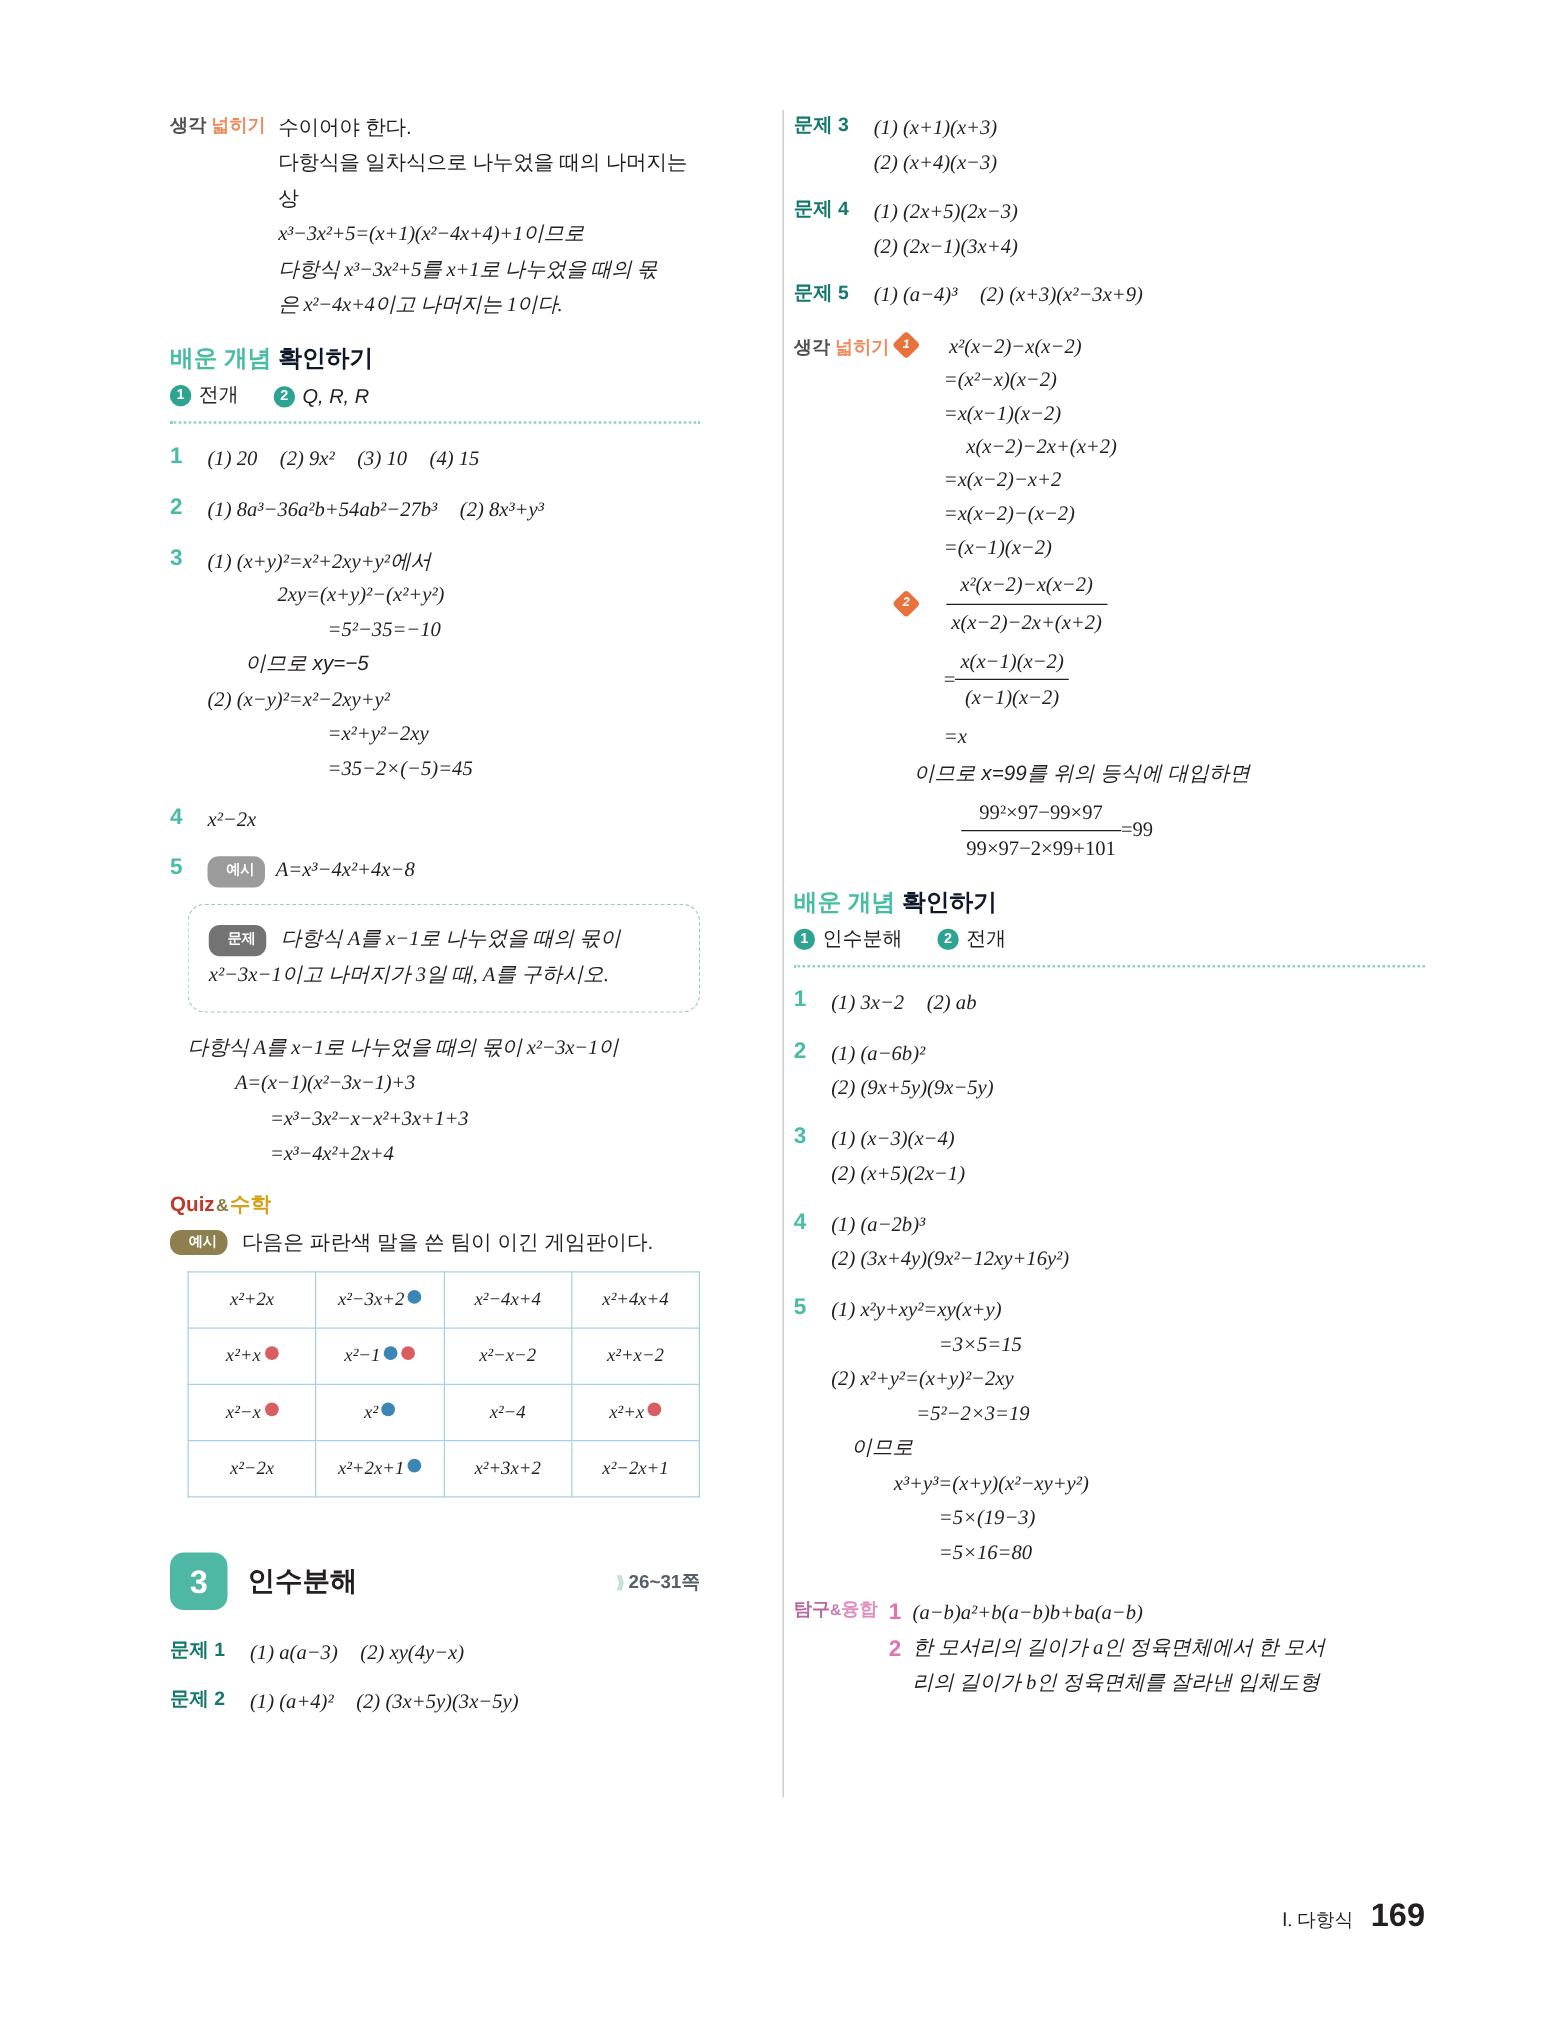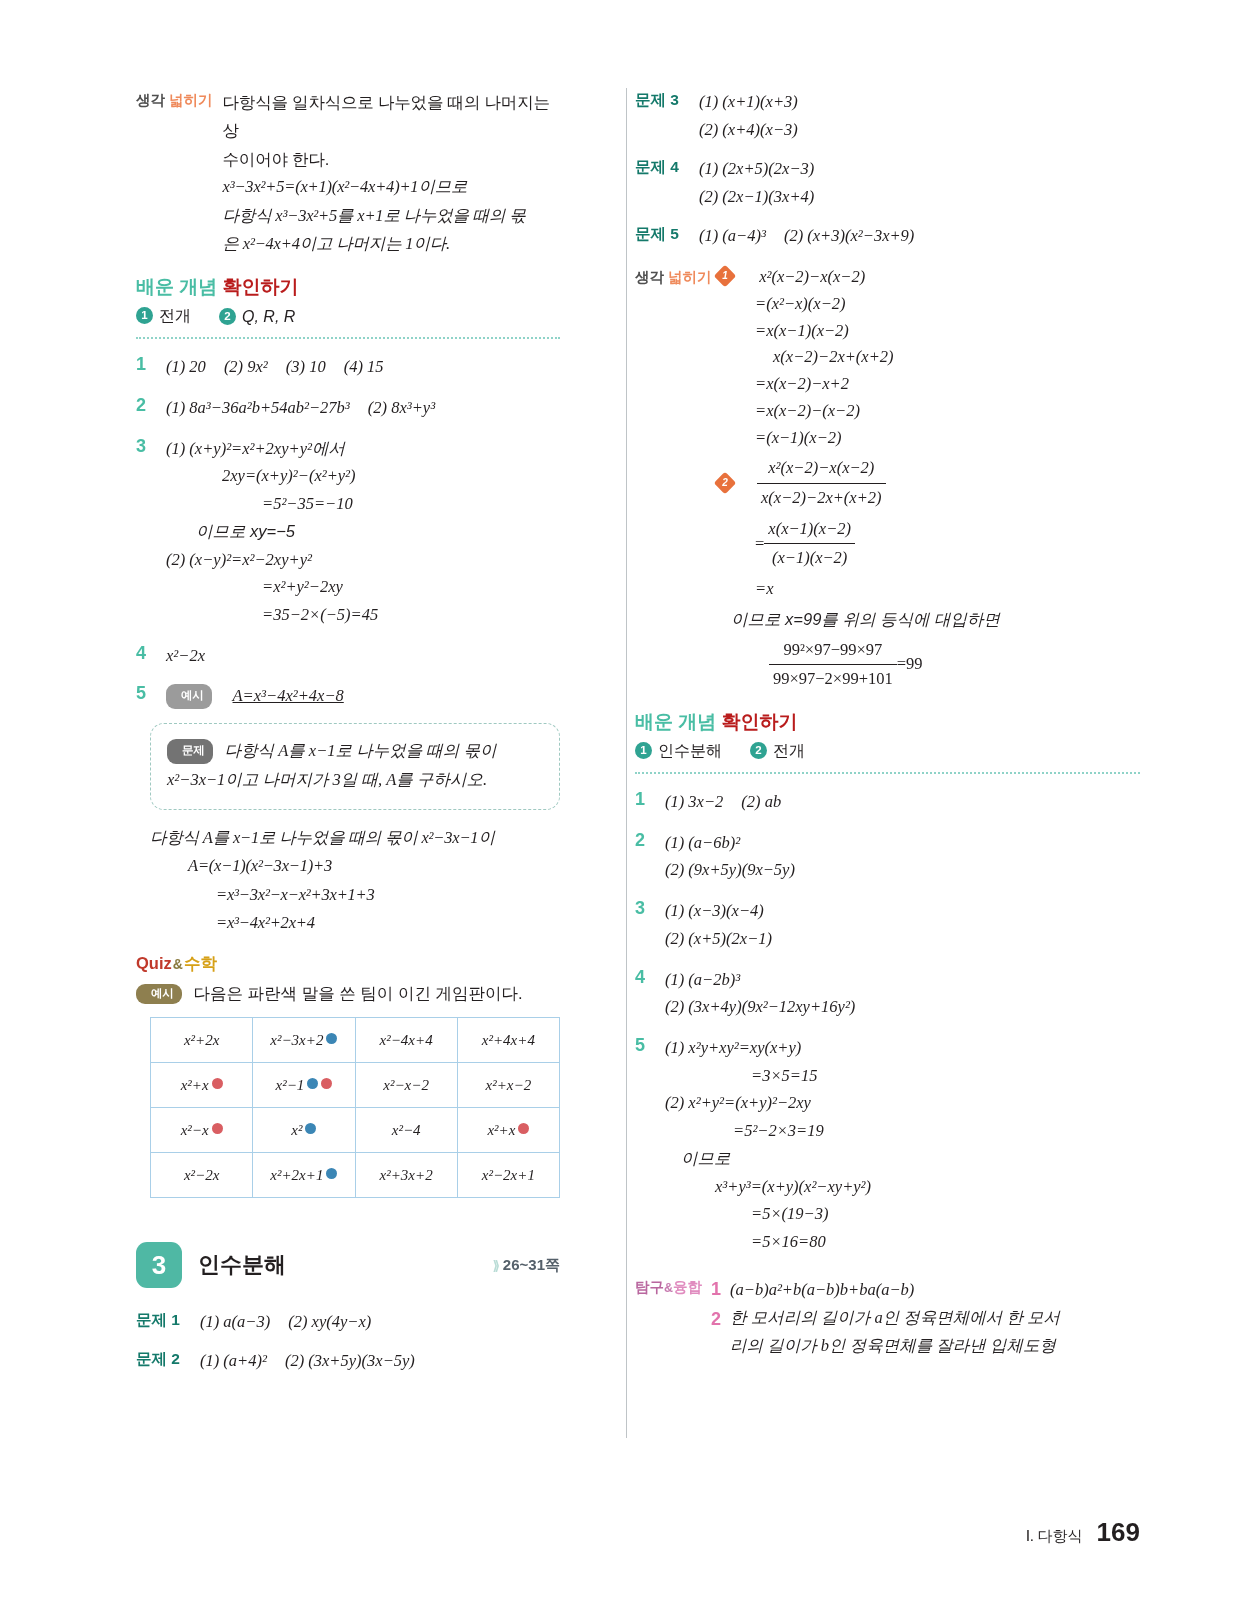--- a/index.html
+++ b/index.html
@@ -77,21 +77,21 @@
 
   
   .concept-head {
     font-family: "Liberation Sans", sans-serif;
     font-weight: bold;
     font-size: 19px;
     margin-top: 16px;
     margin-bottom: 6px;
   }
   .concept-head .c1 { color: #49bda4; }
-  .concept-head .c2 { color: #b91c1c; }
+  .concept-head .c2 { color: #0f172a; }
 
   .concept-answers {
     display: flex;
     gap: 28px;
     align-items: center;
     font-size: 16.5px;
     margin-bottom: 10px;
   }
   .ansnum {
     display: inline-block;
@@ -390,22 +390,22 @@
   <div class="columns">
 
     <div class="col col-left">
 
       <div class="hang-block">
         <div class="lead think-label">
           <span class="part1">생각</span>
           <span class="part2">넓히기</span>
         </div>
         <div class="hang-body body-line kr">
+          <div>수이어야 한다.</div>
           <div>다항식을 일차식으로 나누었을 때의 나머지는 상</div>
-          <div>수이어야 한다.</div>
           <div class="math">x³−3x²+5=(x+1)(x²−4x+4)+1이므로</div>
           <div class="math">다항식 x³−3x²+5를 x+1로 나누었을 때의 몫</div>
           <div class="math">은 x²−4x+4이고 나머지는 1이다.</div>
         </div>
       </div>
 
       <div class="concept-head">
         <span class="c1">배운 개념</span>
         <span class="c2">확인하기</span>
       </div>
@@ -449,21 +449,21 @@
 
       <div class="ans-row">
         <div class="num">4</div>
         <div class="content math">x²−2x</div>
       </div>
 
       <div class="ans-row">
         <div class="num">5</div>
         <div class="content">
           <span class="chip chip-gray">예시</span>
-          <span class="math" style="margin-left:16px;text-decoration:underline;">A=x³−4x²+4x−8</span>
+          <span class="math" style="margin-left:4px;">A=x³−4x²+4x−8</span>
         </div>
       </div>
 
       <div class="dashed-box">
         <div>
           <span class="chip chip-teal">문제</span>
           <span class="math kr" style="margin-left:7px;">다항식 A를 x−1로 나누었을 때의 몫이</span>
         </div>
         <div class="math kr">x²−3x−1이고 나머지가 3일 때, A를 구하시오.</div>
       </div>

